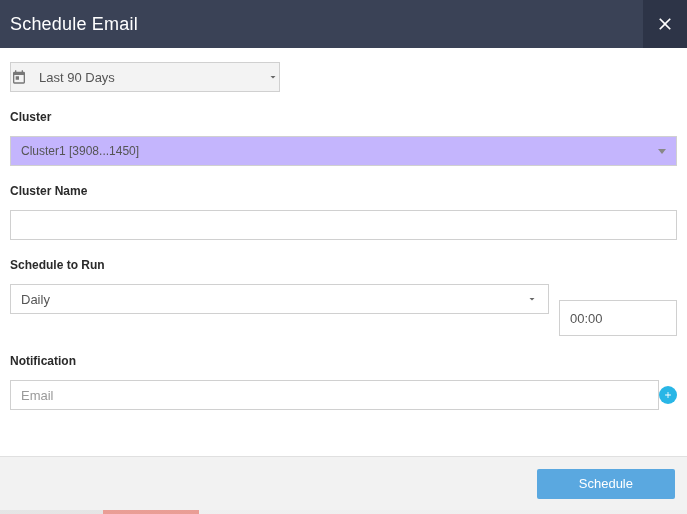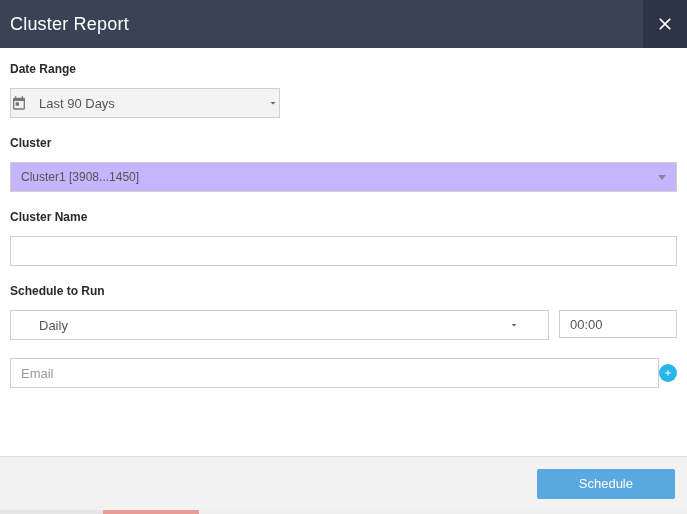--- a/index.html
+++ b/index.html
@@ -128,44 +128,45 @@
     }
     .schedule-row {
       display: flex;
       gap: 10px;
     }
     .freq-select {
       flex: 1;
       height: 30px;
       border: 1px solid #d0d0d0;
       background: #fff;
-      padding: 0 28px;
+      padding: 0 10px;
       font-size: 13px;
       color: #555;
       display: flex;
       align-items: center;
       cursor: pointer;
       position: relative;
     }
     .freq-select .freq-text {
       flex: 1;
     }
     .freq-select .chev-icon {
       width: 12px;
       height: 12px;
       fill: #666;
     }
     .time-input {
       width: 118px;
-      height: 28px;
+      height: 36px;
       border: 1px solid #d0d0d0;
       padding: 0 10px;
       font-size: 13px;
       color: #555;
       outline: none;
+      margin-top: 16px;
     }
     .notif-row {
       display: flex;
       align-items: center;
     }
     .notif-input {
       flex: 1;
     }
     .add-btn {
       width: 18px;
@@ -206,32 +207,31 @@
       height: 4px;
       background: linear-gradient(to right, #ccc 0%, #ccc 15%, #d43c2c 15%, #d43c2c 29%, #e0e0e0 29%, #e0e0e0 100%);
       opacity: 0.5;
     }
   </style>
 </head>
 <body>
 
 <div class="modal">
   <div class="modal-header">
-    <div class="modal-title">Cluster Report</div>
+    <div class="modal-title">Schedule Email</div>
     <div class="close-btn">
       <svg viewBox="0 0 24 24">
         <path d="M19 6.41L17.59 5 12 10.59 6.41 5 5 6.41 10.59 12 5 17.59 6.41 19 12 13.41 17.59 19 19 17.59 13.41 12z"></path>
       </svg>
     </div>
   </div>
 
   <div class="modal-body">
 
     <div class="field-group">
-      <label class="field-label">Date Range</label>
       <div class="date-range-select">
         <svg class="cal-icon" viewBox="0 0 24 24">
           <path d="M19 4h-1V2h-2v2H8V2H6v2H5a2 2 0 0 0-2 2v14a2 2 0 0 0 2 2h14a2 2 0 0 0 2-2V6a2 2 0 0 0-2-2zm0 16H5V9h14v11zM7 11h5v5H7v-5z"></path>
         </svg>
         <span class="dr-text">Last 90 Days</span>
         <svg class="chev-icon" viewBox="0 0 24 24">
           <path d="M7 10l5 5 5-5z"></path>
         </svg>
       </div>
     </div>
@@ -256,20 +256,21 @@
           <span class="freq-text">Daily</span>
           <svg class="chev-icon" viewBox="0 0 24 24">
             <path d="M7 10l5 5 5-5z"></path>
           </svg>
         </div>
         <input class="time-input" type="text" value="00:00" style="">
       </div>
     </div>
 
     <div class="field-group">
+      <label class="field-label">Notification</label>
       <div class="notif-row">
         <input class="text-input notif-input" type="text" placeholder="Email" style="">
         <div class="add-btn">
           <svg viewBox="0 0 24 24">
             <path d="M19 13h-6v6h-2v-6H5v-2h6V5h2v6h6v2z"></path>
           </svg>
         </div>
       </div>
     </div>
 

